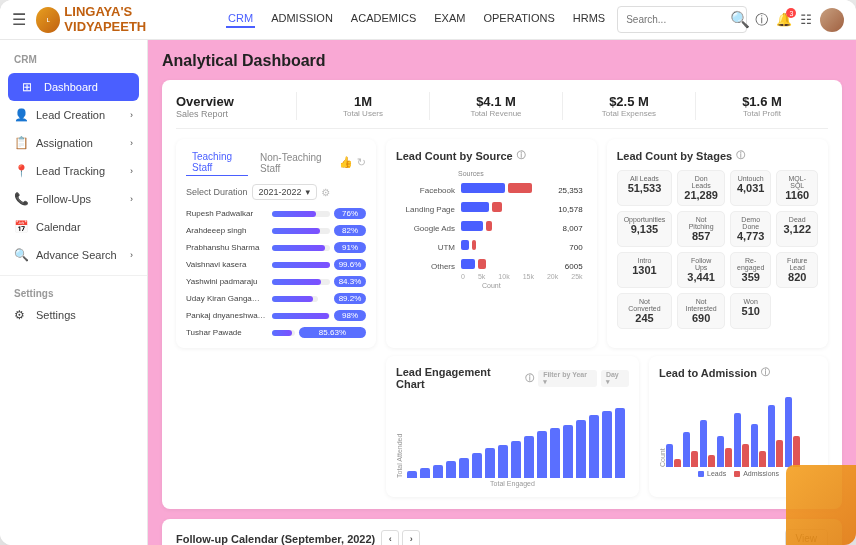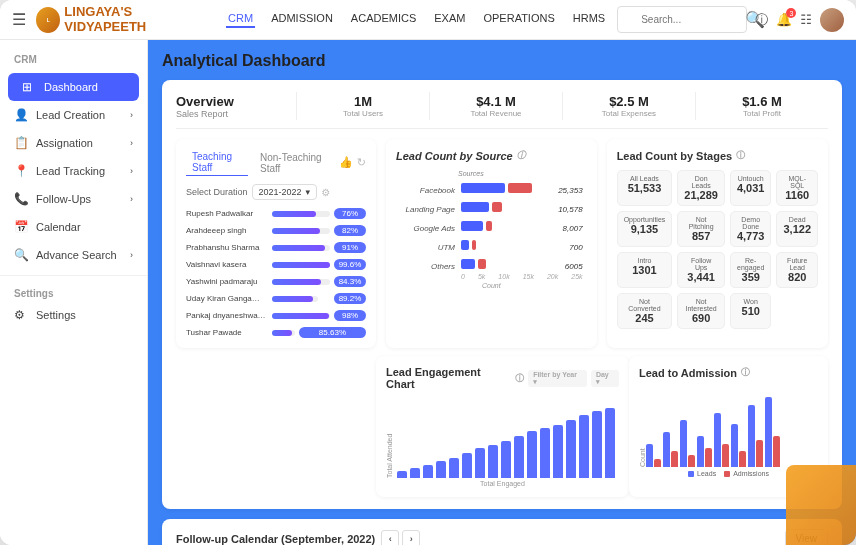--- a/index.html
+++ b/index.html
@@ -8,39 +8,39 @@
     
     .top-nav { background: white; height: 40px; display: flex; align-items: center; padding: 0 12px; border-bottom: 1px solid #e8e8e8; flex-shrink: 0; gap: 10px; }
     .hamburger { font-size: 16px; color: #555; cursor: pointer; }
     .logo { display: flex; align-items: center; gap: 4px; }
     .logo-circle { width: 26px; height: 26px; background: linear-gradient(135deg, #e8a020, #c06010); border-radius: 50%; display: flex; align-items: center; justify-content: center; font-size: 7px; color: white; font-weight: bold; }
     .logo-text { font-size: 13px; font-weight: 700; color: #c06010; line-height: 1.1; }
     .nav-links { display: flex; gap: 14px; margin-left: 10px; }
     .nav-link { font-size: 11px; color: #333; cursor: pointer; font-weight: 500; padding: 0 2px; }
     .nav-link.active { color: #4a5fff; border-bottom: 2px solid #4a5fff; padding-bottom: 2px; }
     .nav-right { margin-left: auto; display: flex; align-items: center; gap: 8px; }
-    .search-bar { display: flex; align-items: center; border: 1px solid #ddd; border-radius: 4px; padding: 3px 23px; gap: 4px; width: 130px; }
+    .search-bar { display: flex; align-items: center; border: 1px solid #ddd; border-radius: 4px; padding: 3px 8px; gap: 4px; width: 130px; }
     .search-bar input { border: none; outline: none; font-size: 10px; width: 100px; }
     .nav-icon { font-size: 13px; color: #555; cursor: pointer; position: relative; }
     .badge { position: absolute; top: -4px; right: -4px; background: #f44; color: white; border-radius: 50%; font-size: 7px; width: 10px; height: 10px; display: flex; align-items: center; justify-content: center; }
     .avatar { width: 24px; height: 24px; border-radius: 50%; background: #888; overflow: hidden; }
     
     .main { display: flex; flex: 1; overflow: hidden; }
     
     .sidebar { width: 148px; background: white; border-right: 1px solid #e8e8e8; flex-shrink: 0; overflow-y: auto; padding: 10px 0; }
     .sidebar-crm-label { font-size: 10px; color: #999; padding: 4px 14px 8px; font-weight: 600; text-transform: uppercase; }
     .sidebar-item { display: flex; align-items: center; padding: 7px 14px; cursor: pointer; font-size: 11px; color: #444; gap: 8px; border-radius: 0; }
     .sidebar-item.active { background: #4a5fff; color: white; border-radius: 6px; margin: 0 8px; }
     .sidebar-item .s-icon { font-size: 12px; width: 14px; }
     .sidebar-item .s-label { flex: 1; }
     .sidebar-item .chevron { font-size: 9px; color: inherit; }
     .sidebar-divider { height: 1px; background: #f0f0f0; margin: 6px 0; }
     .sidebar-section { font-size: 10px; color: #999; padding: 6px 14px 2px; font-weight: 600; }
     
-    .content { flex: 1; background: #3b82f6; overflow-y: auto; padding: 12px 14px; }
+    .content { flex: 1; background: #f9a8d4; overflow-y: auto; padding: 12px 14px; }
     .page-title { font-size: 16px; font-weight: 600; color: #222; margin-bottom: 10px; }
     
     .overview-card { background: white; border-radius: 8px; padding: 12px 14px; margin-bottom: 10px; box-shadow: 0 1px 4px rgba(0,0,0,0.06); }
     .overview-header { display: flex; align-items: center; gap: 0; border-bottom: 1px solid #eee; padding-bottom: 8px; margin-bottom: 10px; }
     .overview-title-section { min-width: 120px; }
     .overview-title { font-size: 13px; font-weight: 700; color: #222; }
     .overview-subtitle { font-size: 9px; color: #888; }
     .overview-stats { display: flex; gap: 0; flex: 1; }
     .stat-item { flex: 1; text-align: center; border-left: 1px solid #eee; padding: 2px 10px; }
     .stat-value { font-size: 13px; font-weight: 700; color: #222; }
@@ -52,39 +52,39 @@
     .card-tabs { display: flex; gap: 6px; margin-bottom: 8px; align-items: center; }
     .card-tab { font-size: 10px; color: #888; cursor: pointer; padding: 2px 6px; border-radius: 10px; }
     .card-tab.active { color: #4a5fff; border-bottom: 1.5px solid #4a5fff; border-radius: 0; }
     .card-tab-icons { margin-left: auto; display: flex; gap: 4px; font-size: 11px; color: #bbb; }
     .select-duration { display: flex; align-items: center; gap: 4px; margin-bottom: 8px; font-size: 9px; color: #666; }
     .duration-dropdown { border: 1px solid #ddd; border-radius: 4px; padding: 2px 6px; font-size: 9px; color: #444; background: white; display: flex; align-items: center; gap: 4px; cursor: pointer; }
     .staff-list { display: flex; flex-direction: column; gap: 6px; }
     .staff-item { display: flex; align-items: center; gap: 6px; }
     .staff-name { font-size: 8px; color: #444; width: 80px; overflow: hidden; text-overflow: ellipsis; white-space: nowrap; }
     
-    .lead-source-card { background: white; border-radius: 8px; padding: 10px; box-shadow: 0 1px 4px rgba(0,0,0,0.06); font-style: italic; }
+    .lead-source-card { background: white; border-radius: 8px; padding: 10px; box-shadow: 0 1px 4px rgba(0,0,0,0.06); }
     .card-title { font-size: 11px; font-weight: 600; color: #333; margin-bottom: 8px; display: flex; align-items: center; gap: 4px; }
     .info-icon { font-size: 9px; color: #aaa; }
     .source-chart { display: flex; flex-direction: column; gap: 5px; padding: 0 4px; }
     .source-row { display: flex; align-items: flex-end; gap: 6px; }
     .source-label { font-size: 8px; color: #555; width: 55px; text-align: right; }
     .source-bars { flex: 1; display: flex; align-items: center; gap: 3px; height: 14px; }
     .source-bar-blue { background: #4a5fff; height: 10px; border-radius: 2px; }
     .source-bar-red { background: #e05555; height: 10px; border-radius: 2px; }
     .source-count { font-size: 8px; color: #333; }
     .chart-axis { display: flex; justify-content: space-between; font-size: 7px; color: #aaa; padding: 2px 4px 0 65px; }
     
     .stages-card { background: white; border-radius: 8px; padding: 10px; box-shadow: 0 1px 4px rgba(0,0,0,0.06); }
     .stages-grid { display: grid; grid-template-columns: repeat(4, 1fr); gap: 5px; }
     .stage-box { background: #f8f8f8; border-radius: 5px; padding: 4px 6px; text-align: center; border: 1px solid #eee; }
     .stage-label { font-size: 7px; color: #666; }
     .stage-value { font-size: 11px; font-weight: 700; color: #333; }
     
-    .bottom-grid { display: grid; grid-template-columns: 200px 1fr 1fr; margin-top: 10px; }
+    .bottom-grid { display: grid; grid-template-columns: 200px 1fr 1fr; gap: 10px; margin-top: 10px; }
     
     .followup-bar { background: white; border-radius: 8px; padding: 10px 14px; margin-top: 10px; display: flex; align-items: center; justify-content: space-between; box-shadow: 0 1px 4px rgba(0,0,0,0.06); }
     .followup-title { font-size: 11px; font-weight: 600; color: #333; display: flex; align-items: center; gap: 6px; }
     .nav-arrows { display: flex; gap: 3px; }
     .nav-arrow { border: 1px solid #ddd; border-radius: 3px; width: 18px; height: 18px; display: flex; align-items: center; justify-content: center; font-size: 9px; cursor: pointer; color: #555; }
     .view-btn { border: 1px solid #ddd; border-radius: 4px; padding: 3px 10px; font-size: 10px; color: #555; cursor: pointer; background: white; }
     
     .engagement-card { background: white; border-radius: 8px; padding: 10px; box-shadow: 0 1px 4px rgba(0,0,0,0.06); }
     .bar-chart { display: flex; align-items: flex-end; gap: 3px; height: 80px; padding: 0 4px; }
     

